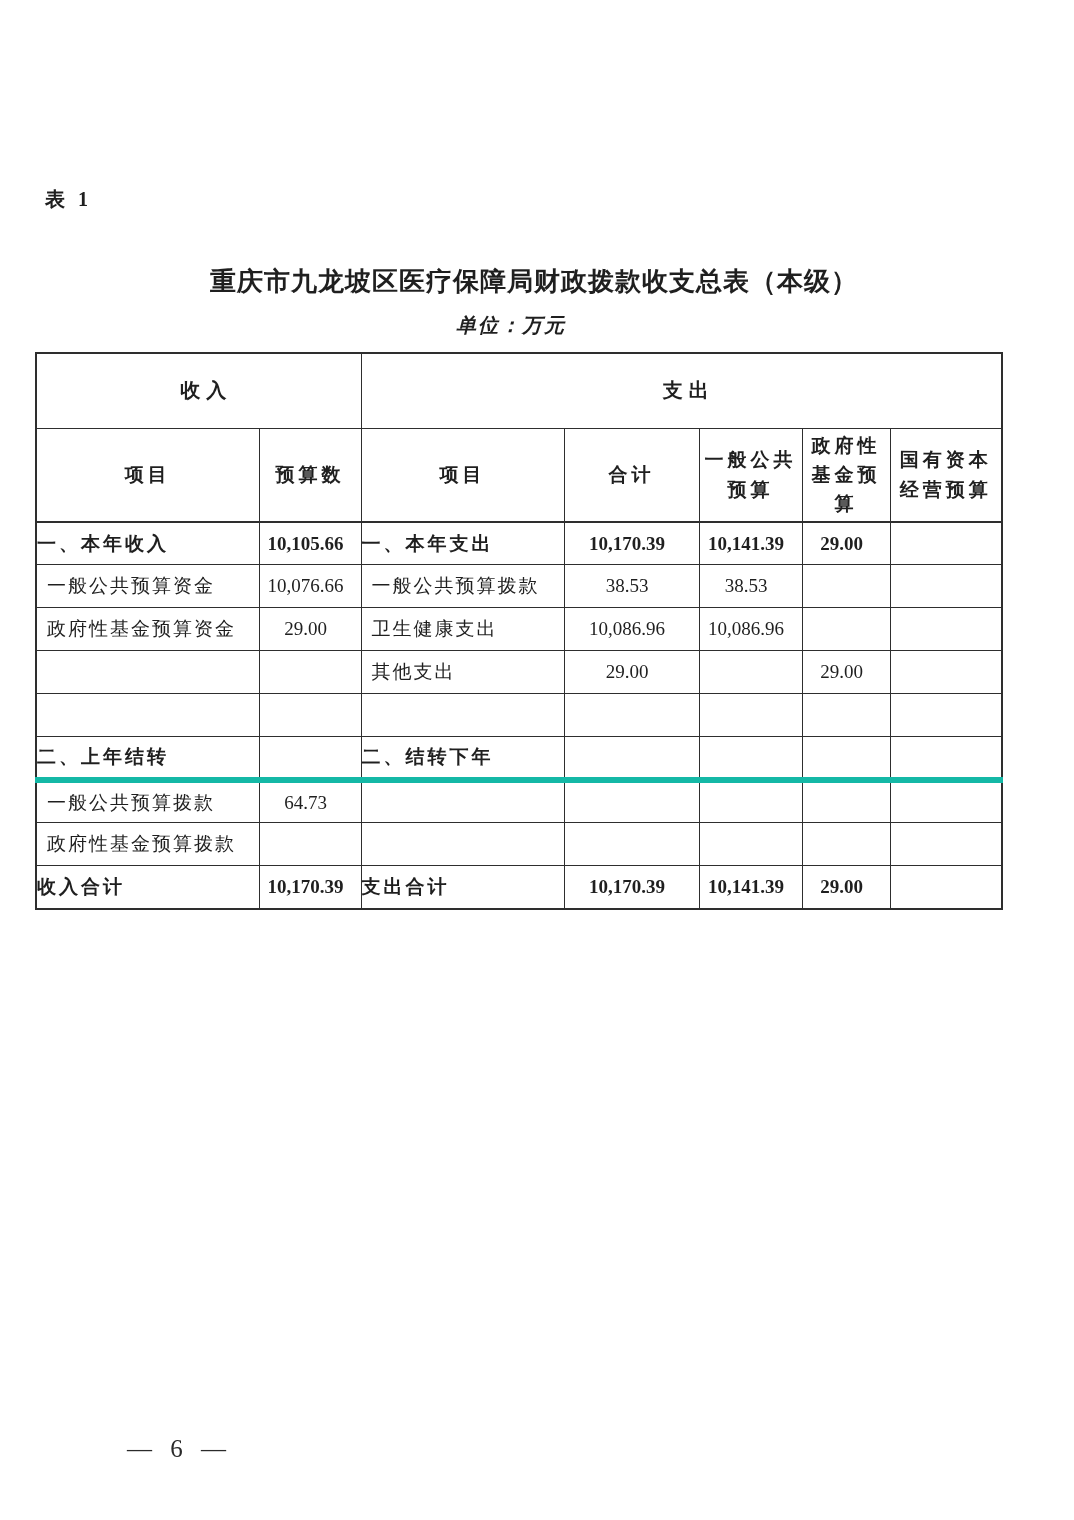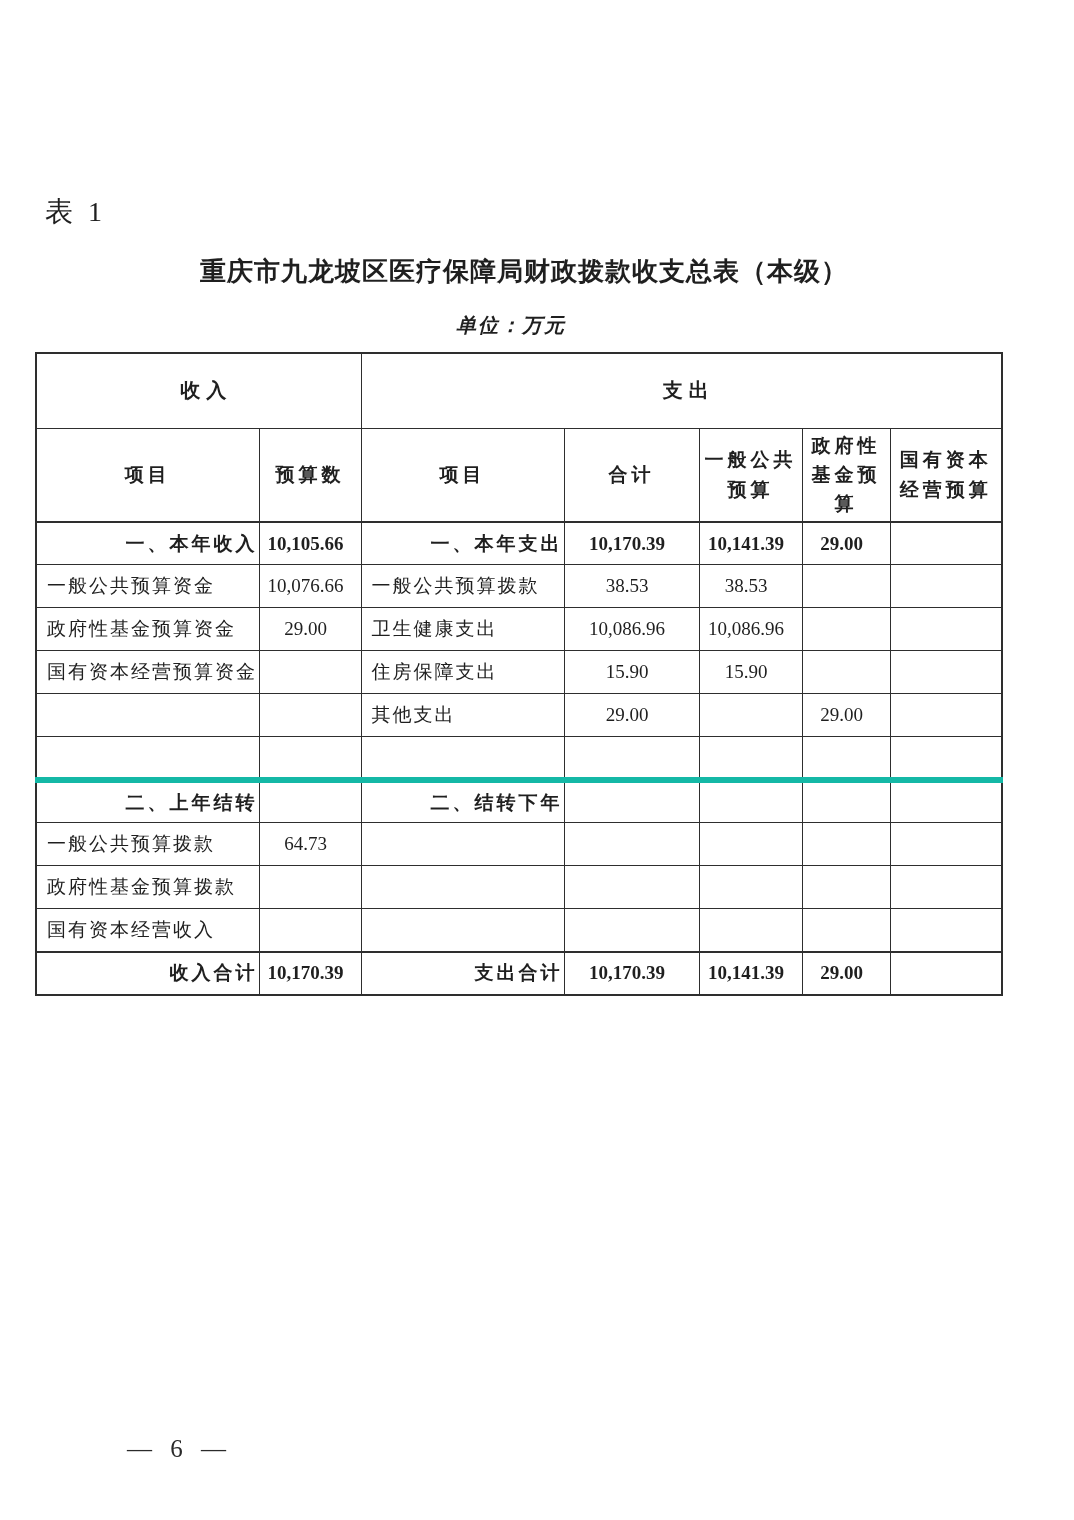--- a/index.html
+++ b/index.html
@@ -12,31 +12,30 @@
     height: 1520px;
     position: relative;
     font-family: "Liberation Serif", "DejaVu Serif", serif;
     color: #1f1f1f;
     overflow: hidden;
   }
   .table-label {
     position: absolute;
     left: 45px;
     top: 186px;
-    font-size: 28px;
+    font-size: 20px;
     letter-spacing: 4px;
-    font-weight: 400;
-    margin-top: 7px;
+    font-weight: 700;
   }
   .doc-title {
     position: absolute;
     left: 35px;
     top: 248px;
     width: 966px;
-    margin: 6px;
+    margin: 16px;
     text-align: center;
     font-size: 26px;
     font-weight: bold;
     letter-spacing: 1px;
   }
   .unit-note {
     position: absolute;
     top: 312px;
     left: 35px;
     width: 952px;
@@ -94,21 +93,21 @@
     text-align: left;
     padding-left: 10px;
     letter-spacing: 2px;
   }
   td.c-num {
     text-align: center;
     padding-right: 10px;
     font-variant-numeric: tabular-nums;
   }
   td.c-section {
-    text-align: right;
+    text-align: left;
     padding-left: 0;
     letter-spacing: 3px;
     font-family: Liberation Mono, monospace;
   }
   tr.section-row td { font-weight: bold; }
   tbody tr:nth-child(7) td { border-top: 6px solid #14b8a6; margin-top: 11px; }
   tbody tr:nth-child(11) td { border-top: 2px solid #2e2e2e; }
 
   .page-number {
     position: absolute;
@@ -175,29 +174,20 @@
       <tr>
         <td class="c-item">政府性基金预算资金</td>
         <td class="c-num">29.00</td>
         <td class="c-item">卫生健康支出</td>
         <td class="c-num">10,086.96</td>
         <td class="c-num">10,086.96</td>
         <td class="c-num"></td>
         <td class="c-num"></td>
       </tr>
       <tr>
-        <td class="c-item">国有资本经营预算资金</td>
-        <td class="c-num"></td>
-        <td class="c-item">住房保障支出</td>
-        <td class="c-num">15.90</td>
-        <td class="c-num">15.90</td>
-        <td class="c-num"></td>
-        <td class="c-num"></td>
-      </tr>
-      <tr>
         <td class="c-item"></td>
         <td class="c-num"></td>
         <td class="c-item">其他支出</td>
         <td class="c-num">29.00</td>
         <td class="c-num"></td>
         <td class="c-num">29.00</td>
         <td class="c-num"></td>
       </tr>
       <tr>
         <td class="c-item"></td>
@@ -221,29 +211,20 @@
         <td class="c-item">一般公共预算拨款</td>
         <td class="c-num">64.73</td>
         <td class="c-item"></td>
         <td class="c-num"></td>
         <td class="c-num"></td>
         <td class="c-num"></td>
         <td class="c-num"></td>
       </tr>
       <tr>
         <td class="c-item">政府性基金预算拨款</td>
-        <td class="c-num"></td>
-        <td class="c-item"></td>
-        <td class="c-num"></td>
-        <td class="c-num"></td>
-        <td class="c-num"></td>
-        <td class="c-num"></td>
-      </tr>
-      <tr>
-        <td class="c-item">国有资本经营收入</td>
         <td class="c-num"></td>
         <td class="c-item"></td>
         <td class="c-num"></td>
         <td class="c-num"></td>
         <td class="c-num"></td>
         <td class="c-num"></td>
       </tr>
       <tr class="section-row">
         <td class="c-item c-section">收入合计</td>
         <td class="c-num">10,170.39</td>

